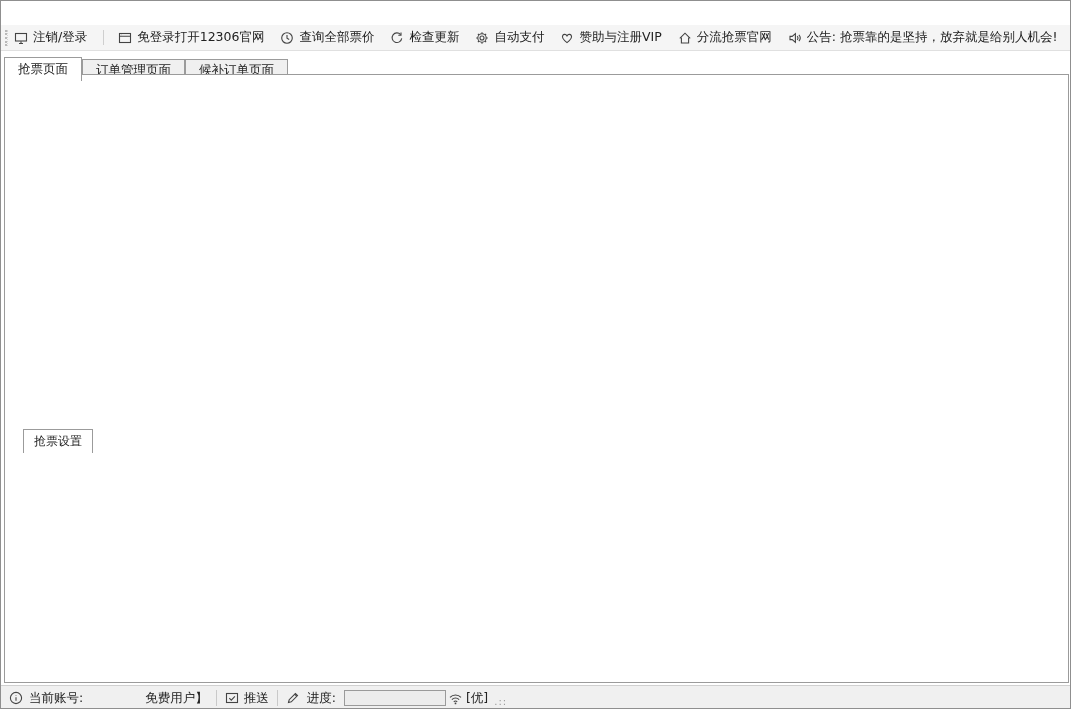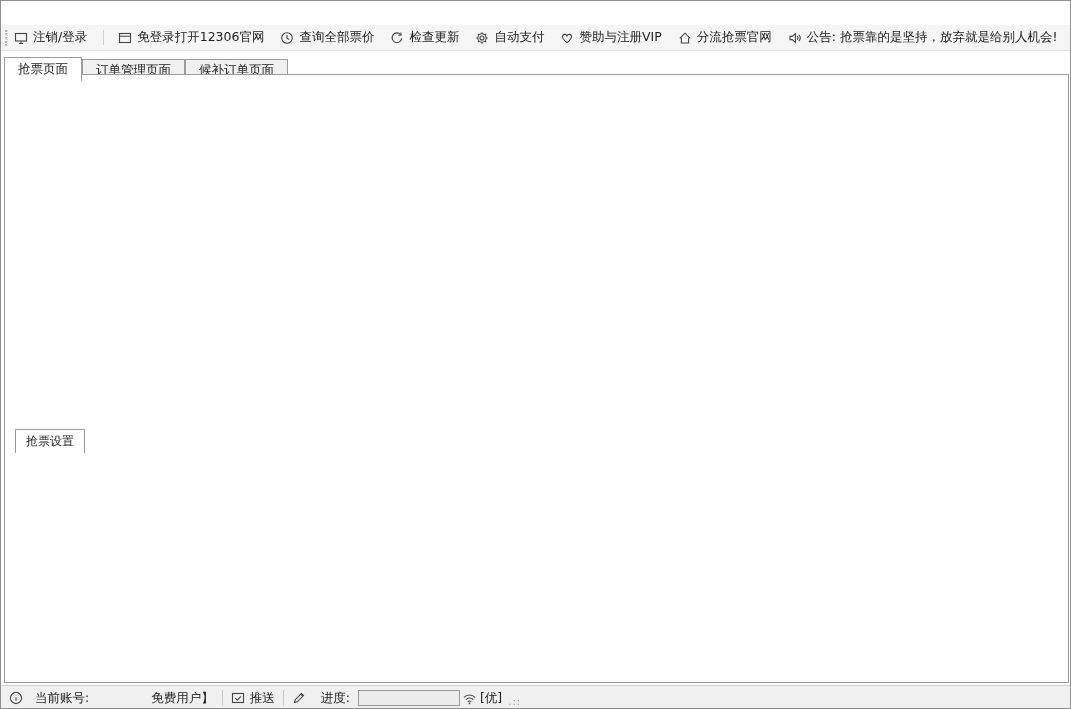--- a/index.html
+++ b/index.html
@@ -54,21 +54,21 @@
   .c-train{text-decoration:underline;color:#222;}
   .c-wait{color:#ef9d63;}
   .c-green{color:#2e9e2e;}
   .c-dim{color:#9a9a9a;}
   .c-action{color:#1b74d8;text-decoration:underline;}
   
   #hidebar{left:3px;top:400px;width:1065px;height:21px;background:#f2f2f2;border-top:1px solid #d7d7d7;border-bottom:1px solid #d7d7d7;display:flex;align-items:center;justify-content:center;font-size:12.5px;color:#333;}
   
   #bottom-tabs{left:14px;top:423px;display:flex;align-items:flex-end;}
   #bottom-tabs .tab{height:20px;font-size:12px;padding:0 10px;}
-  #bottom-tabs .tab.active{height:23px;}
+  #bottom-tabs .tab.active{height:23px;margin-left:8px;}
   #left-page{left:14px;top:445px;width:438px;height:233px;border:1px solid #9b9b9b;background:#fff;}
   .listbox{border:1px solid #7a7a7a;background:#fff;overflow:hidden;}
   .seat{display:flex;align-items:center;gap:6px;height:19px;padding-left:4px;font-size:12px;color:#222;}
   .seat .box{width:11px;height:11px;border:1px solid #555;background:#fff;flex:none;}
   .seat.sel{background:#0e6ac4;color:#fff;}
   .sb{position:absolute;background:#f0f0f0;border-left:1px solid #d0d0d0;display:flex;flex-direction:column;justify-content:space-between;align-items:center;}
   .sb .sarr{width:100%;height:15px;display:flex;align-items:center;justify-content:center;}
   .sb .chev{border-color:#888;}
   .sb .thumb{width:9px;background:#cdcdcd;border-radius:1px;}
   .opt-col{display:flex;flex-direction:column;gap:12px;}
@@ -691,38 +691,38 @@
   </div>
   <span class="abs btn blue" style="left:884px;top:616px;width:164px;height:52px;font-size:16px;">开始抢票</span>
 
   <div class="abs" id="statusbar">
     <span style="margin-left:8px;display:flex;">
       <svg width="14" height="14" viewBox="0 0 14 14" fill="none" stroke="#444" stroke-width="1.1">
           <circle cx="7" cy="7" r="5.6"></circle>
           <path d="M7 6.3v3.4M7 4.1v.3"></path>
         </svg>
     </span>
-    <span class="lbl" style="margin-left:12px;">当前账号:</span>
+    <span class="lbl" style="margin-left:6px;">当前账号:</span>
     <span class="lbl" style="margin-left:62px;">免费用户】</span>
     <span class="sb-sep"></span>
     <span style="display:flex;">
       <svg width="14" height="14" viewBox="0 0 14 14" fill="none" stroke="#444" stroke-width="1.1">
           <rect x="1.5" y="2.5" width="11" height="9"></rect>
           <path d="M4.3 7.2l2 2 3.6-3.8"></path>
         </svg>
     </span>
     <span class="lbl" style="margin-left:5px;">推送</span>
     <span class="sb-sep"></span>
     <span style="display:flex;">
       <svg width="14" height="14" viewBox="0 0 14 14" fill="none" stroke="#444" stroke-width="1.1">
           <path d="M2.5 11.5l.7-2.8 6.2-6.2 2.1 2.1-6.2 6.2z"></path>
           <path d="M8.7 3.2l2.1 2.1"></path>
         </svg>
     </span>
-    <span class="lbl" style="margin-left:15px;">进度:</span>
+    <span class="lbl" style="margin-left:7px;">进度:</span>
     <span style="margin-left:8px;width:100px;height:14px;border:1px solid #9a9a9a;background:#ececec;"></span>
     <span style="display:flex;margin-left:2px;">
       <svg width="15" height="13" viewBox="0 0 15 13" fill="none" stroke="#444" stroke-width="1.1">
           <path d="M2 5.4a7.6 7.6 0 0 1 11 0M3.9 7.6a5 5 0 0 1 7.2 0M5.8 9.8a2.3 2.3 0 0 1 3.4 0"></path>
           <circle cx="7.5" cy="11.4" r="0.9" fill="#444" stroke="none"></circle>
         </svg>
     </span>
     <span class="lbl" style="margin-left:3px;">[优]</span>
     <span class="grip">.::</span>
   </div>

